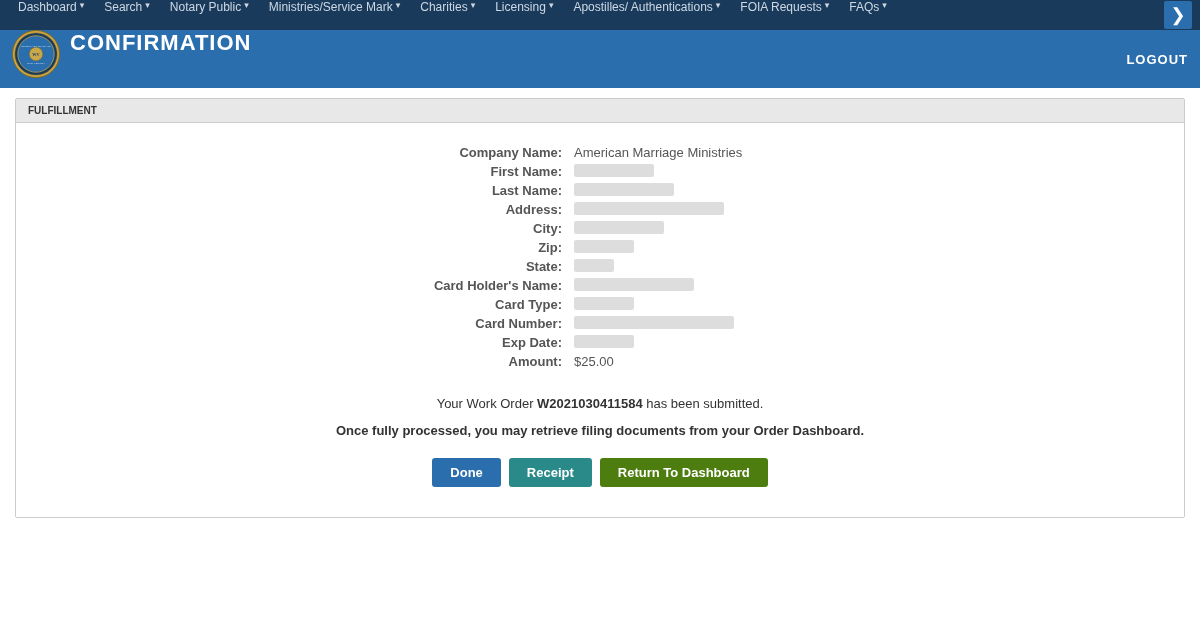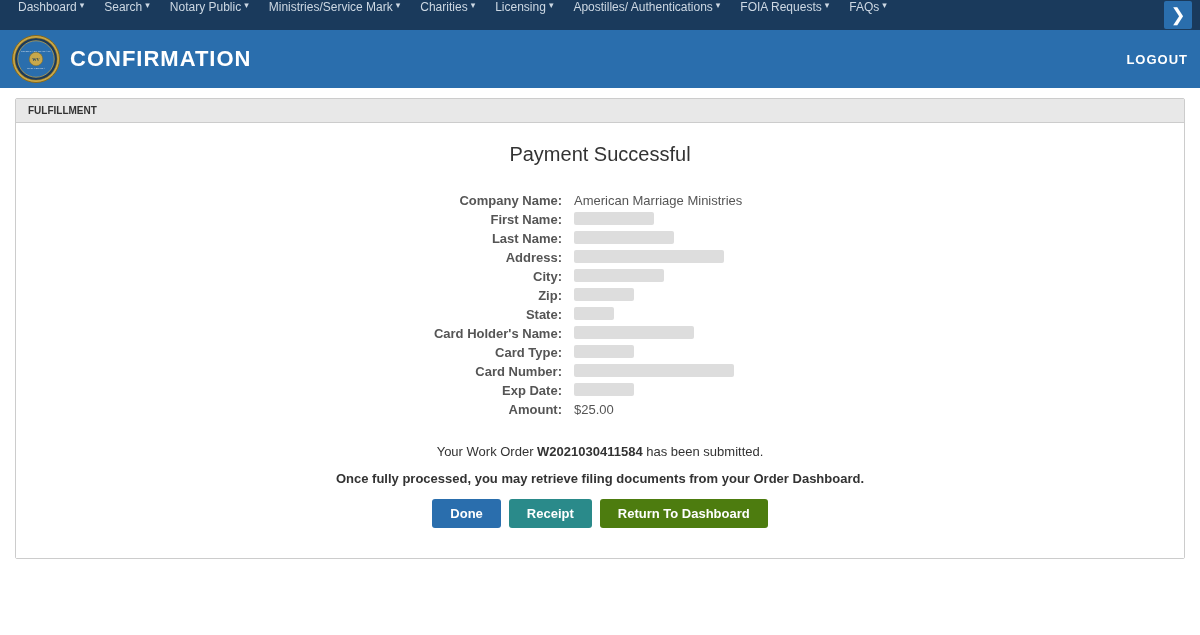--- a/index.html
+++ b/index.html
@@ -41,21 +41,20 @@
       display: flex;
       align-items: center;
       justify-content: center;
       border-radius: 2px;
     }
 
     
     .header {
       background: #2a6ead;
       display: flex;
-      align-items: center;
       height: 58px;
       padding: 0 12px;
     }
     .header-logo {
       width: 50px;
       height: 50px;
       margin-right: 10px;
     }
     .header-title {
       color: #fff;
@@ -152,21 +151,21 @@
       margin-top: 12px;
       font-size: 13px;
       font-weight: bold;
       color: #333;
     }
 
     .button-row {
       display: flex;
       justify-content: center;
       gap: 8px;
-      margin-top: 13px;
+      margin-top: 20px;
     }
     .btn {
       padding: 7px 18px;
       font-size: 13px;
       font-weight: bold;
       border: none;
       border-radius: 3px;
       cursor: pointer;
       color: #fff;
     }
@@ -237,21 +236,20 @@
   </svg>
   <h1 class="header-title">CONFIRMATION</h1>
   <button class="header-logout">LOGOUT</button>
 </header>
 
 <main class="main-content">
   <div class="fulfillment-container">
     <div class="fulfillment-header">FULFILLMENT</div>
     <div class="fulfillment-body">
 
-      <h2 class="payment-title">Payment Successful</h2>
 
       <table class="info-table">
         <tbody>
 
           <tr>
             <td class="label">Company Name:</td>
             <td class="value">American Marriage Ministries</td>
           </tr>
 
           <tr>

